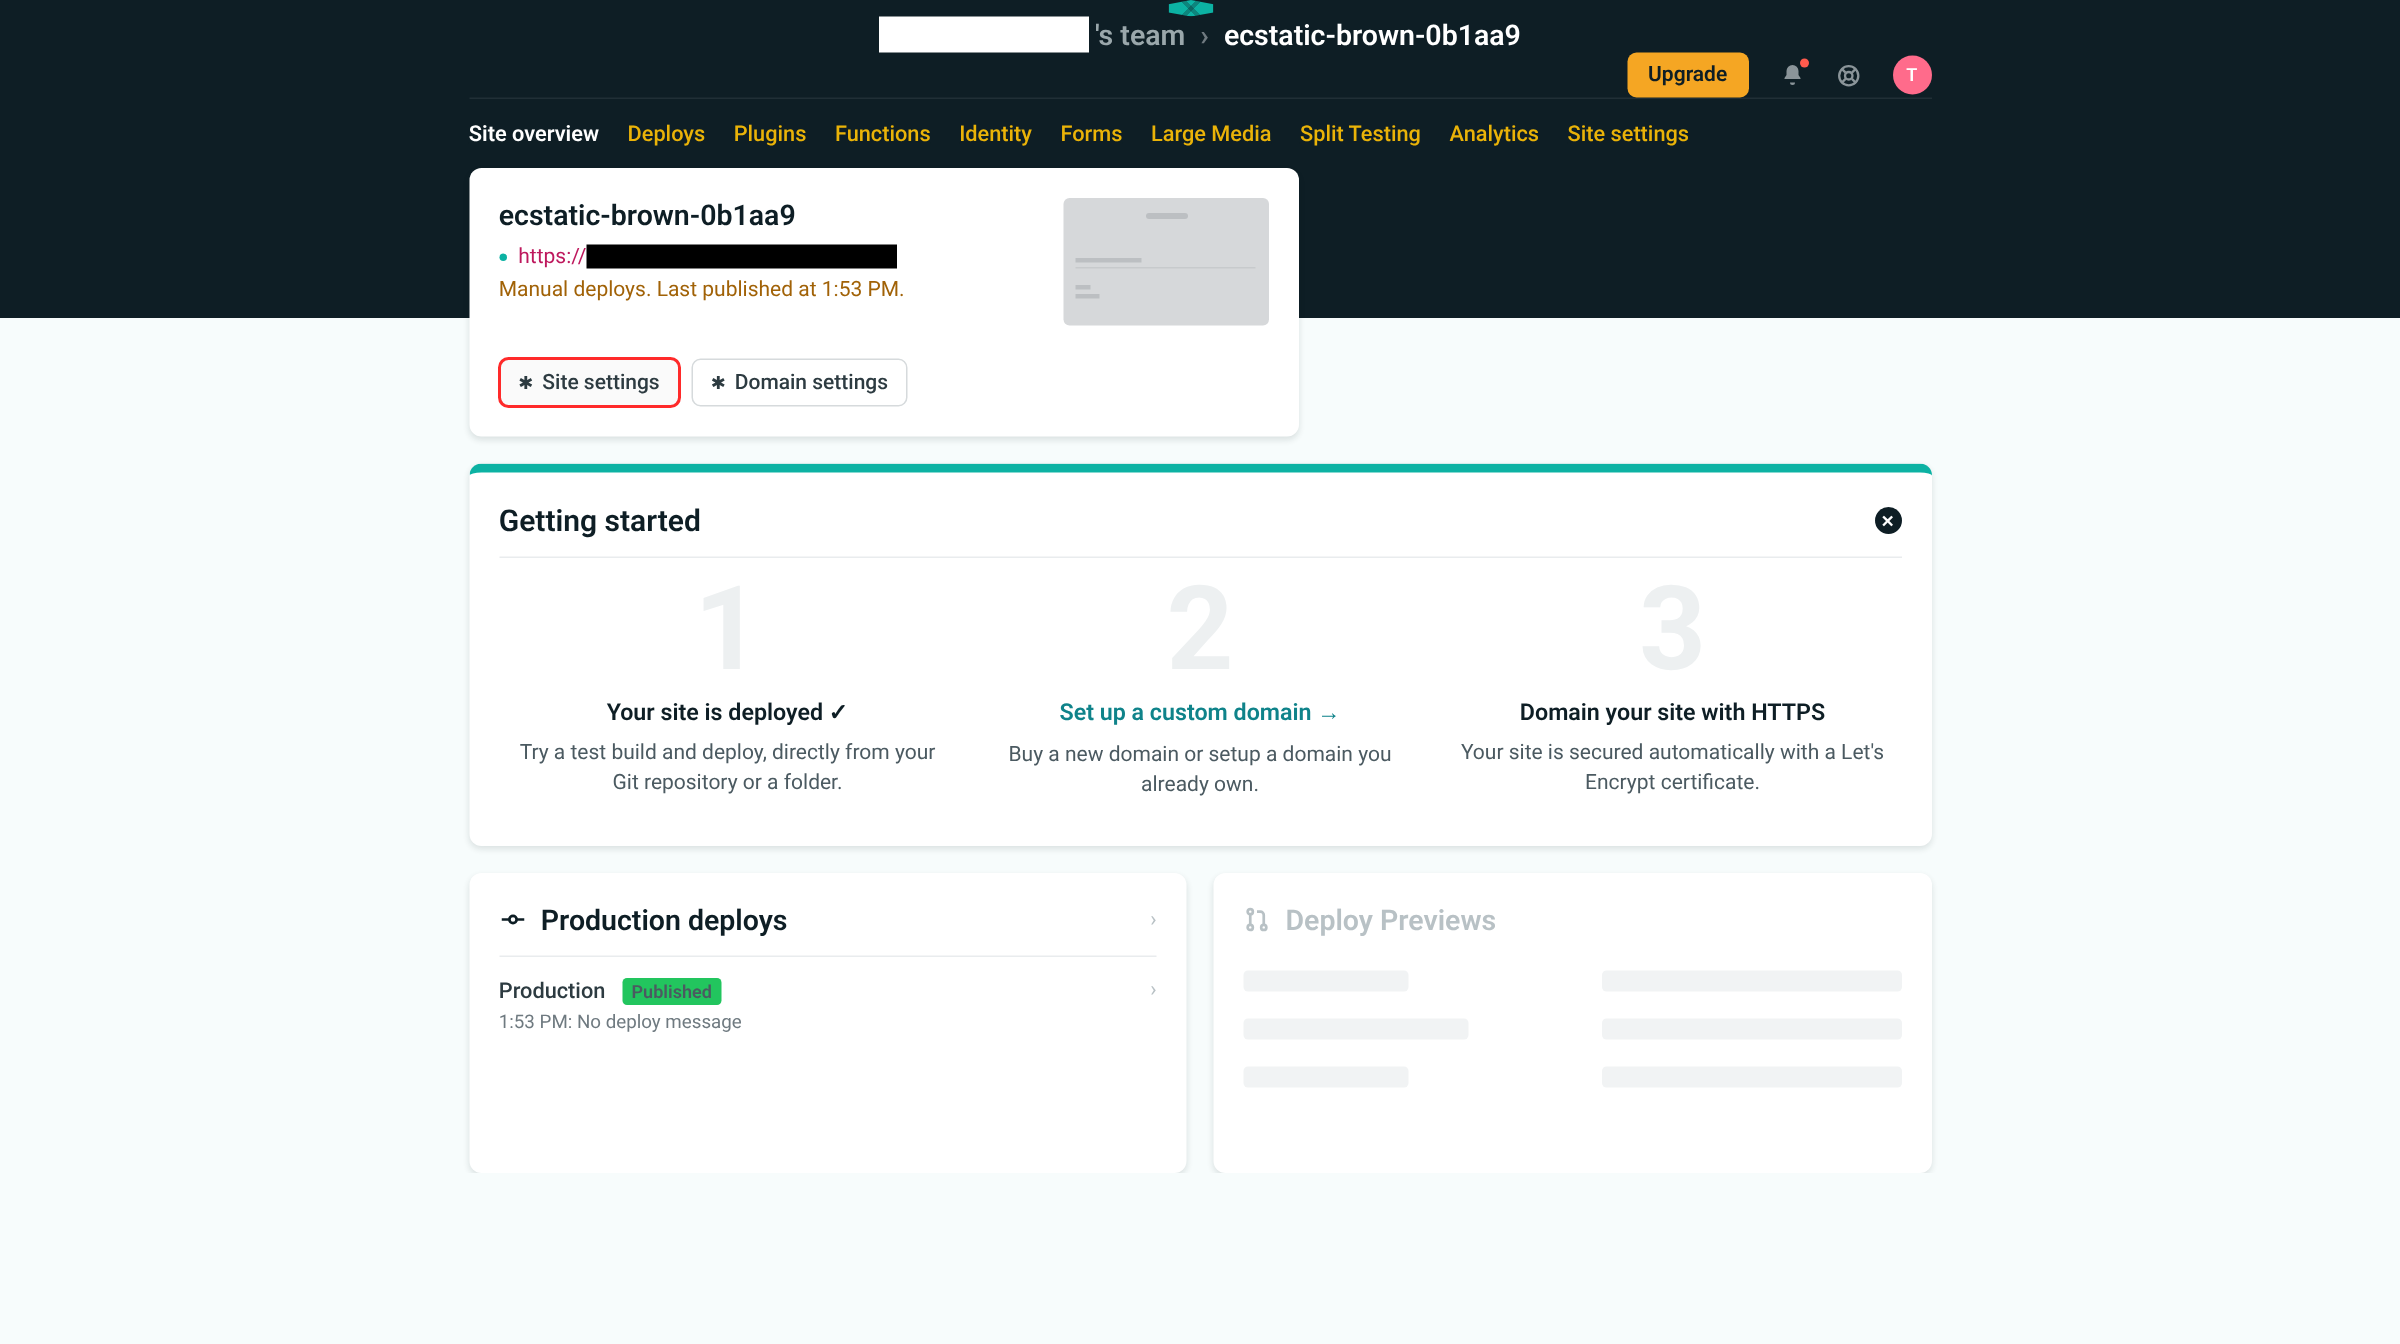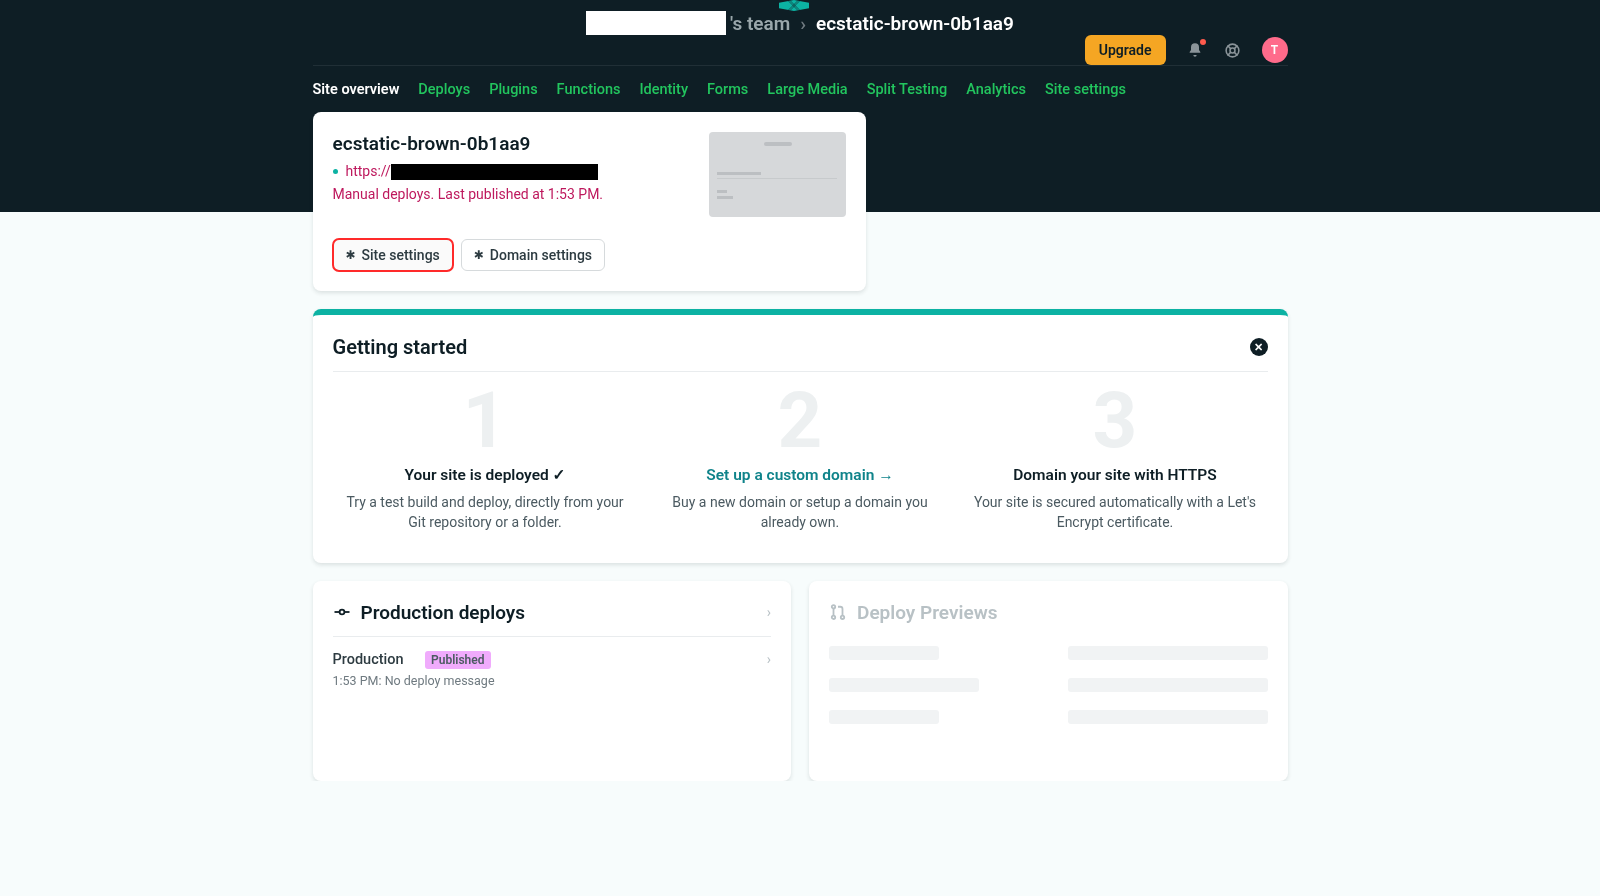--- a/index.html
+++ b/index.html
@@ -15,33 +15,33 @@
 .team-mask { display:inline-block; width:140px; height:24px; background:#fff; margin-right:4px; }
 .team-suffix { color:#9aa7ab; }
 .bc-sep { color:#6f7a80; margin:0 10px; }
 .site-name { color:#fff; }
 .header-right { margin-left:auto; display:flex; align-items:center; gap:20px; }
 .upgrade-btn { background:#f5a623; color:#0e1e25; font-weight:600; font-size:14px; padding:7px 14px; border:none; border-radius:6px; cursor:pointer; }
 .icon-btn { width:18px; height:18px; display:flex; align-items:center; justify-content:center; color:#8a9499; cursor:pointer; position:relative; }
 .bell-dot { position:absolute; top:-2px; right:-2px; width:6px; height:6px; border-radius:50%; background:#ff5b4d; }
 .avatar { width:26px; height:26px; border-radius:50%; background:#ff6b8b; color:#fff; font-size:12px; font-weight:600; display:flex; align-items:center; justify-content:center; cursor:pointer; }
 .tabs-row { display:flex; align-items:center; height:46px; gap:19px;text-decoration:underline; }
-.tab { color:#22c55e; font-size:14.5px; font-weight:500; cursor:pointer; }
+.tab { color:#eab308; font-size:14.5px; font-weight:500; cursor:pointer; }
 .tab.active { color:#fff; font-weight:600; }
 .dark-continue { height:100px; }
 .page { width:975px; margin:-100px auto 0; }
 .card { background:#fff; border-radius:8px; box-shadow:0 2px 4px rgba(14,30,37,0.12); }
 .site-card { width:553px; padding:20px; }
 .site-card-top { display:flex; justify-content:space-between; }
 .site-title { font-size:19px; font-weight:600; margin-bottom:8px; color:#0e1e25; }
 .site-url-row { display:flex; align-items:center; gap:8px; margin-bottom:6px; }
 .status-dot { width:5px; height:5px; border-radius:50%; background:#0cb2a3; }
 .site-url-link { color:#be185d; font-size:14px; }
 .url-mask { display:inline-block; width:207px; height:16px; background:#000; vertical-align:middle; }
-.site-meta { color:#be185d; font-size:14px; }
+.site-meta { color:#a16207; font-size:14px; }
 .thumb { width:137px; height:85px; background:#d6d8da; border-radius:4px; position:relative; overflow:hidden; }
 .thumb-bar { position:absolute; top:10px; left:55px; width:28px; height:4px; background:#bcbfc2; border-radius:2px; }
 .thumb-line1 { position:absolute; top:40px; left:8px; width:44px; height:3px; background:#bcbfc2; }
 .thumb-line2 { position:absolute; top:46px; left:8px; width:120px; height:1px; background:#c7cacc; }
 .thumb-line3 { position:absolute; top:58px; left:8px; width:10px; height:3px; background:#bcbfc2; }
 .thumb-line4 { position:absolute; top:64px; left:8px; width:16px; height:3px; background:#bcbfc2; }
 .btn-row { display:flex; gap:8px; margin-top:22px; }
 .settings-btn { display:flex; align-items:center; gap:6px; background:#fff; border:1px solid #d6dadc; border-radius:6px; padding:7px 12px; font-size:14px; font-weight:500; color:#2d3b41; cursor:pointer; }
 .settings-btn.highlighted { outline:2px solid #ff2a2a; outline-offset:-1px; background:#fafafa; }
 .gear { font-size:12px; }
@@ -57,21 +57,21 @@
 .step-desc { font-size:14px; color:#4b5a61; line-height:1.45; }
 .two-col { display:flex; gap:18px; margin-top:18px; }
 .half-card { flex:1; padding:20px; min-height:200px; }
 .half-header { display:flex; align-items:center; justify-content:space-between; border-bottom:1px solid #e9ecee; padding-bottom:12px; margin-bottom:14px; }
 .half-title { font-size:19px; font-weight:600; display:flex; align-items:center; gap:10px; }
 .half-title.muted { color:#b8c1c5; }
 .chev { color:#b8c1c5; font-size:14px; cursor:pointer; }
 .deploy-row { display:flex; justify-content:space-between; align-items:flex-start; cursor:pointer; }
 .deploy-row-left { }
 .deploy-env { font-size:14.5px; font-weight:500; color:#2d3b41; }
-.badge { display:inline-block; background:#f0abfc; color:#4b5a61; font-size:12px; font-weight:600; padding:2px 6px; border-radius:3px; margin-left:18px; }
+.badge { display:inline-block; background:#22c55e; color:#4b5a61; font-size:12px; font-weight:600; padding:2px 6px; border-radius:3px; margin-left:8px; }
 .deploy-sub { font-size:12.5px; color:#6f7a80; margin-top:4px; }
 .skeleton-col { display:flex; flex-direction:column; gap:18px; }
 .skeleton-row { display:flex; justify-content:space-between; }
 .sk { background:#f1f3f4; border-radius:3px; height:14px; }
 .commit-icon { display:inline-flex; }
 .pr-icon { display:inline-flex; color:#b8c1c5; }
 </style>
 </head>
 <body>
 

